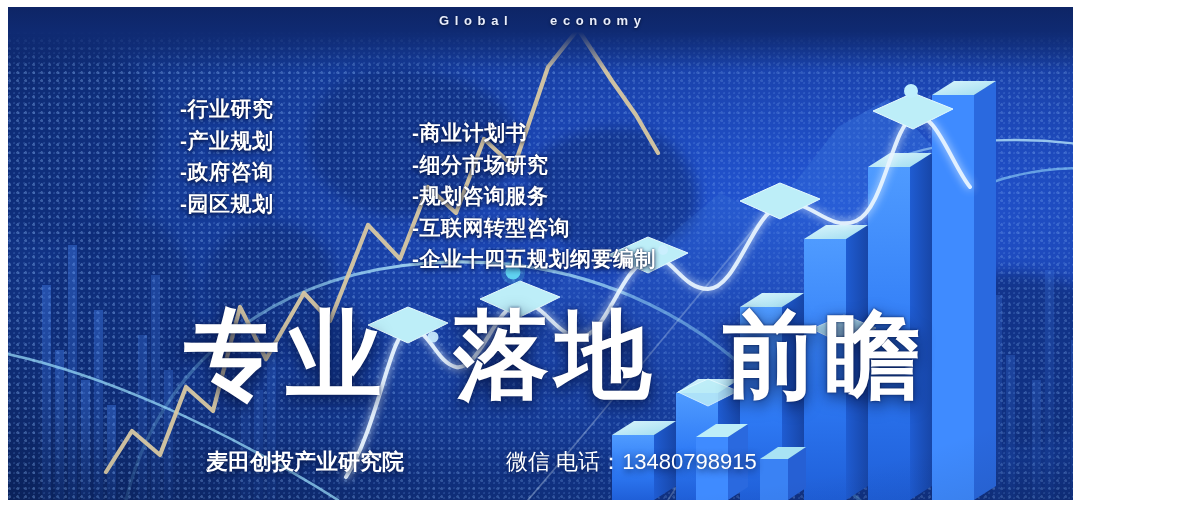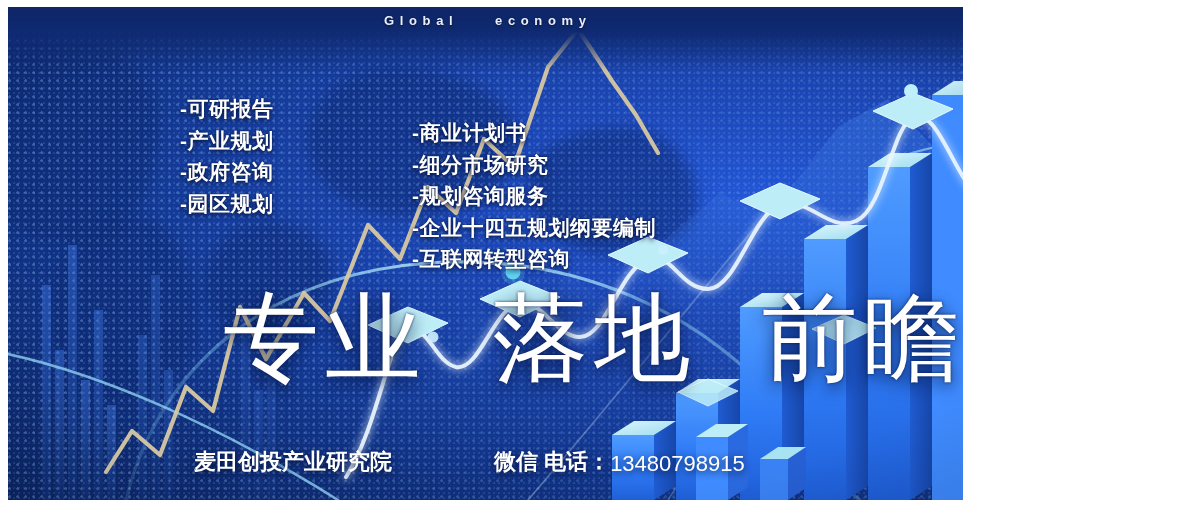--- a/index.html
+++ b/index.html
@@ -2,21 +2,21 @@
 <html><head>
 <meta charset="utf-8">
 <title>Banner</title>
 <style>
   html,body{margin:0;padding:0;background:#ffffff;}
   body{width:1177px;height:514px;overflow:hidden;font-family:"Liberation Sans","DejaVu Sans",sans-serif;}
 
   #banner{
     position:absolute;
     left:8px; top:7px;
-    width:955px; height:493px;
+    width:1065px; height:493px;
     overflow:hidden;
     background:#737373;
   }
 
   
   .layer{position:absolute;left:0;top:0;width:100%;height:100%;}
 
   #bg-base{
     background:
       radial-gradient(120% 90% at 78% 40%, #2357d8 0%, #1c46b4 26%, #143a96 52%, #0e2b72 76%, #0a2158 100%);
@@ -73,45 +73,44 @@
     color:#ffffff;
     font-size:21px;
     font-weight:700;
     line-height:31.5px;
     white-space:nowrap;
     text-shadow:0 2px 5px rgba(3,16,56,.85), 0 0 2px rgba(8,26,78,.9);
     letter-spacing:.5px;
   }
 
   #headline{
-    position:absolute; left:176px; top:279px;
+    position:absolute; left:176px; top:296px;
     color:#ffffff;
     font-size:96px;
-    font-weight:400;
+    font-weight:700;
     line-height:104px;
     letter-spacing:6px;
     white-space:pre;
     text-shadow:0 5px 16px rgba(3,14,52,.75), 0 0 3px rgba(10,30,90,.9);
-    margin-left:39px;
   }
 
   #footer{
-    position:absolute; left:186px; top:440px;
-    display:flex; align-items:flex-end;
+    position:absolute; left:198px; top:440px;
+    display:flex; align-items:center;
     white-space:nowrap;
   }
   .f-item{
     color:#ffffff; font-size:22px; font-weight:700;
     text-shadow:0 2px 7px rgba(3,14,52,.85);
   }
   .f-gap-a{width:46px;display:inline-block;}
   .f-gap-b{width:56px;display:inline-block;}
   #f-email{font-weight:400;letter-spacing:.2px;}
   #f-phone{font-weight:400;}
-  #f-wechat{font-weight:700;}
+  #f-wechat{font-weight:400;}
 </style>
 </head>
 <body>
 
 <div id="banner">
 
   <div class="layer" id="bg-base"></div>
 
   <div>
     <div class="land" style="left:-40px;  top:30px;  width:190px; height:210px; border-radius:46% 54% 38% 62%/52% 40% 60% 48%;"></div>
@@ -254,31 +253,31 @@
     </g>
   </svg>
 
   <div class="layer" id="bg-vignette"></div>
   <div class="layer" id="bg-topdark"></div>
 
   <div id="topword">G l o b a l         e c o n o m y</div>
 
   <div id="lists">
     <div class="col" id="col-left">
-      <div class="li">-可研报告</div>
+      <div class="li">-行业研究</div>
       <div class="li">-产业规划</div>
       <div class="li">-政府咨询</div>
       <div class="li">-园区规划</div>
     </div>
     <div class="col" id="col-right">
       <div class="li">-商业计划书</div>
       <div class="li">-细分市场研究</div>
       <div class="li">-规划咨询服务</div>
+      <div class="li">-互联网转型咨询</div>
       <div class="li">-企业十四五规划纲要编制</div>
-      <div class="li">-互联网转型咨询</div>
     </div>
   </div>
 
   <div id="headline">专业  落地  前瞻</div>
 
   <div id="footer">
     <span class="f-item" id="f-company">麦田创投产业研究院</span>
     <span class="f-gap-a"></span>
     <span class="f-gap-b"></span>
     <span class="f-item" id="f-wechat">微信 电话：</span>

